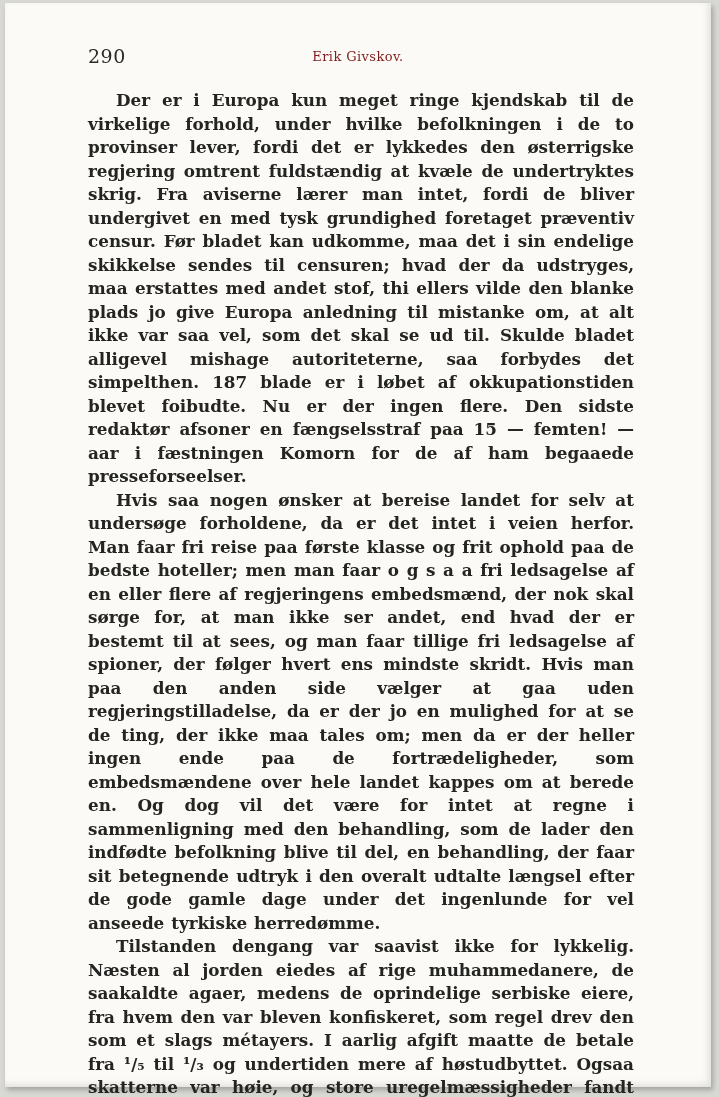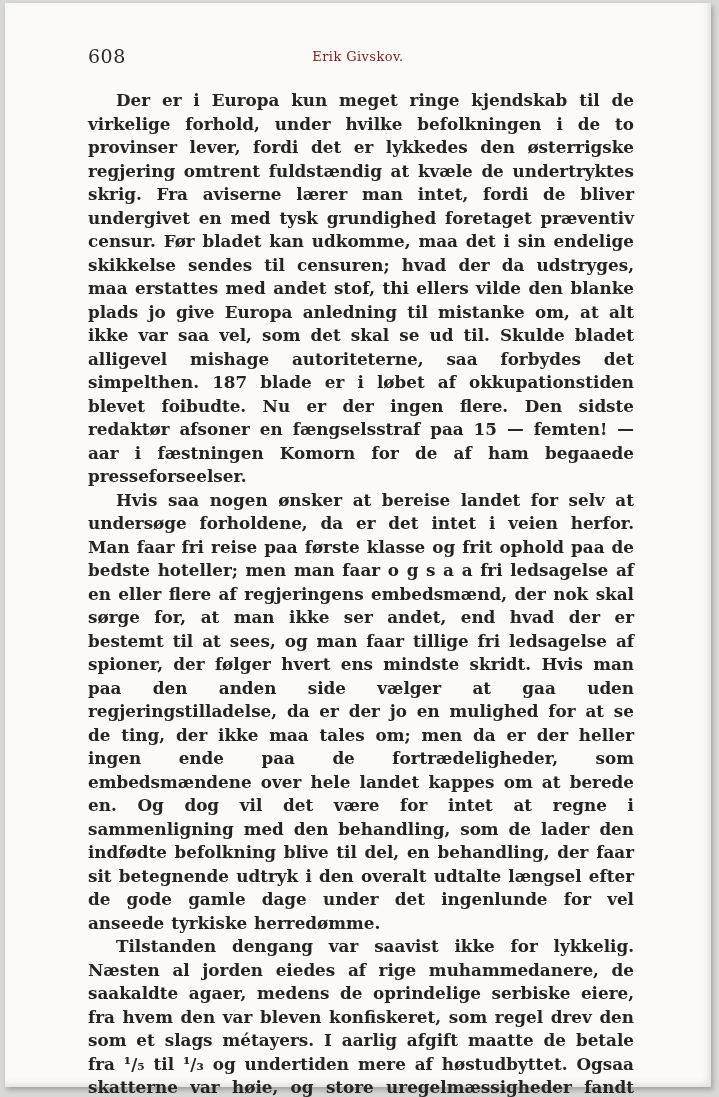--- a/index.html
+++ b/index.html
@@ -61,21 +61,21 @@
     text-indent: 28px;
     word-spacing: 1px;
     font-weight: bold;
   }
 </style>
 </head>
 <body>
 
 <div class="scan-page">
   <div class="page-header">
-    <span class="page-number">608</span>
+    <span class="page-number">290</span>
     <span class="running-title">Erik Givskov.</span>
   </div>
   <div class="text-block">
     <p>Der er i Europa kun meget ringe kjendskab til de virkelige forhold, under hvilke befolkningen i de to provinser lever, fordi det er lykkedes den østerrigske regjering omtrent fuldstændig at kvæle de undertryktes skrig. Fra aviserne lærer man intet, fordi de bliver undergivet en med tysk grundighed foretaget præventiv censur. Før bladet kan udkomme, maa det i sin endelige skikkelse sendes til censuren; hvad der da udstryges, maa erstattes med andet stof, thi ellers vilde den blanke plads jo give Europa anledning til mistanke om, at alt ikke var saa vel, som det skal se ud til. Skulde bladet alligevel mishage autoriteterne, saa forbydes det simpelthen. 187 blade er i løbet af okkupationstiden blevet foibudte. Nu er der ingen flere. Den sidste redaktør afsoner en fængselsstraf paa 15 — femten! — aar i fæstningen Komorn for de af ham begaaede presseforseelser.</p>
     <p>Hvis saa nogen ønsker at bereise landet for selv at undersøge forholdene, da er det intet i veien herfor. Man faar fri reise paa første klasse og frit ophold paa de bedste hoteller; men man faar o g s a a fri ledsagelse af en eller flere af regjeringens embedsmænd, der nok skal sørge for, at man ikke ser andet, end hvad der er bestemt til at sees, og man faar tillige fri ledsagelse af spioner, der følger hvert ens mindste skridt. Hvis man paa den anden side vælger at gaa uden regjeringstilladelse, da er der jo en mulighed for at se de ting, der ikke maa tales om; men da er der heller ingen ende paa de fortrædeligheder, som embedsmændene over hele landet kappes om at berede en. Og dog vil det være for intet at regne i sammenligning med den behandling, som de lader den indfødte befolkning blive til del, en behandling, der faar sit betegnende udtryk i den overalt udtalte længsel efter de gode gamle dage under det ingenlunde for vel anseede tyrkiske herredømme.</p>
     <p>Tilstanden dengang var saavist ikke for lykkelig. Næsten al jorden eiedes af rige muhammedanere, de saakaldte agaer, medens de oprindelige serbiske eiere, fra hvem den var bleven konfiskeret, som regel drev den som et slags métayers. I aarlig afgift maatte de betale fra ¹/₅ til ¹/₃ og undertiden mere af høstudbyttet. Ogsaa skatterne var høie, og store uregelmæssigheder fandt sted i deres opkrævning. Først var det tienden, som i disse provinser androg til en tiendedel</p>
   </div>
 </div>
 
 </body></html>

